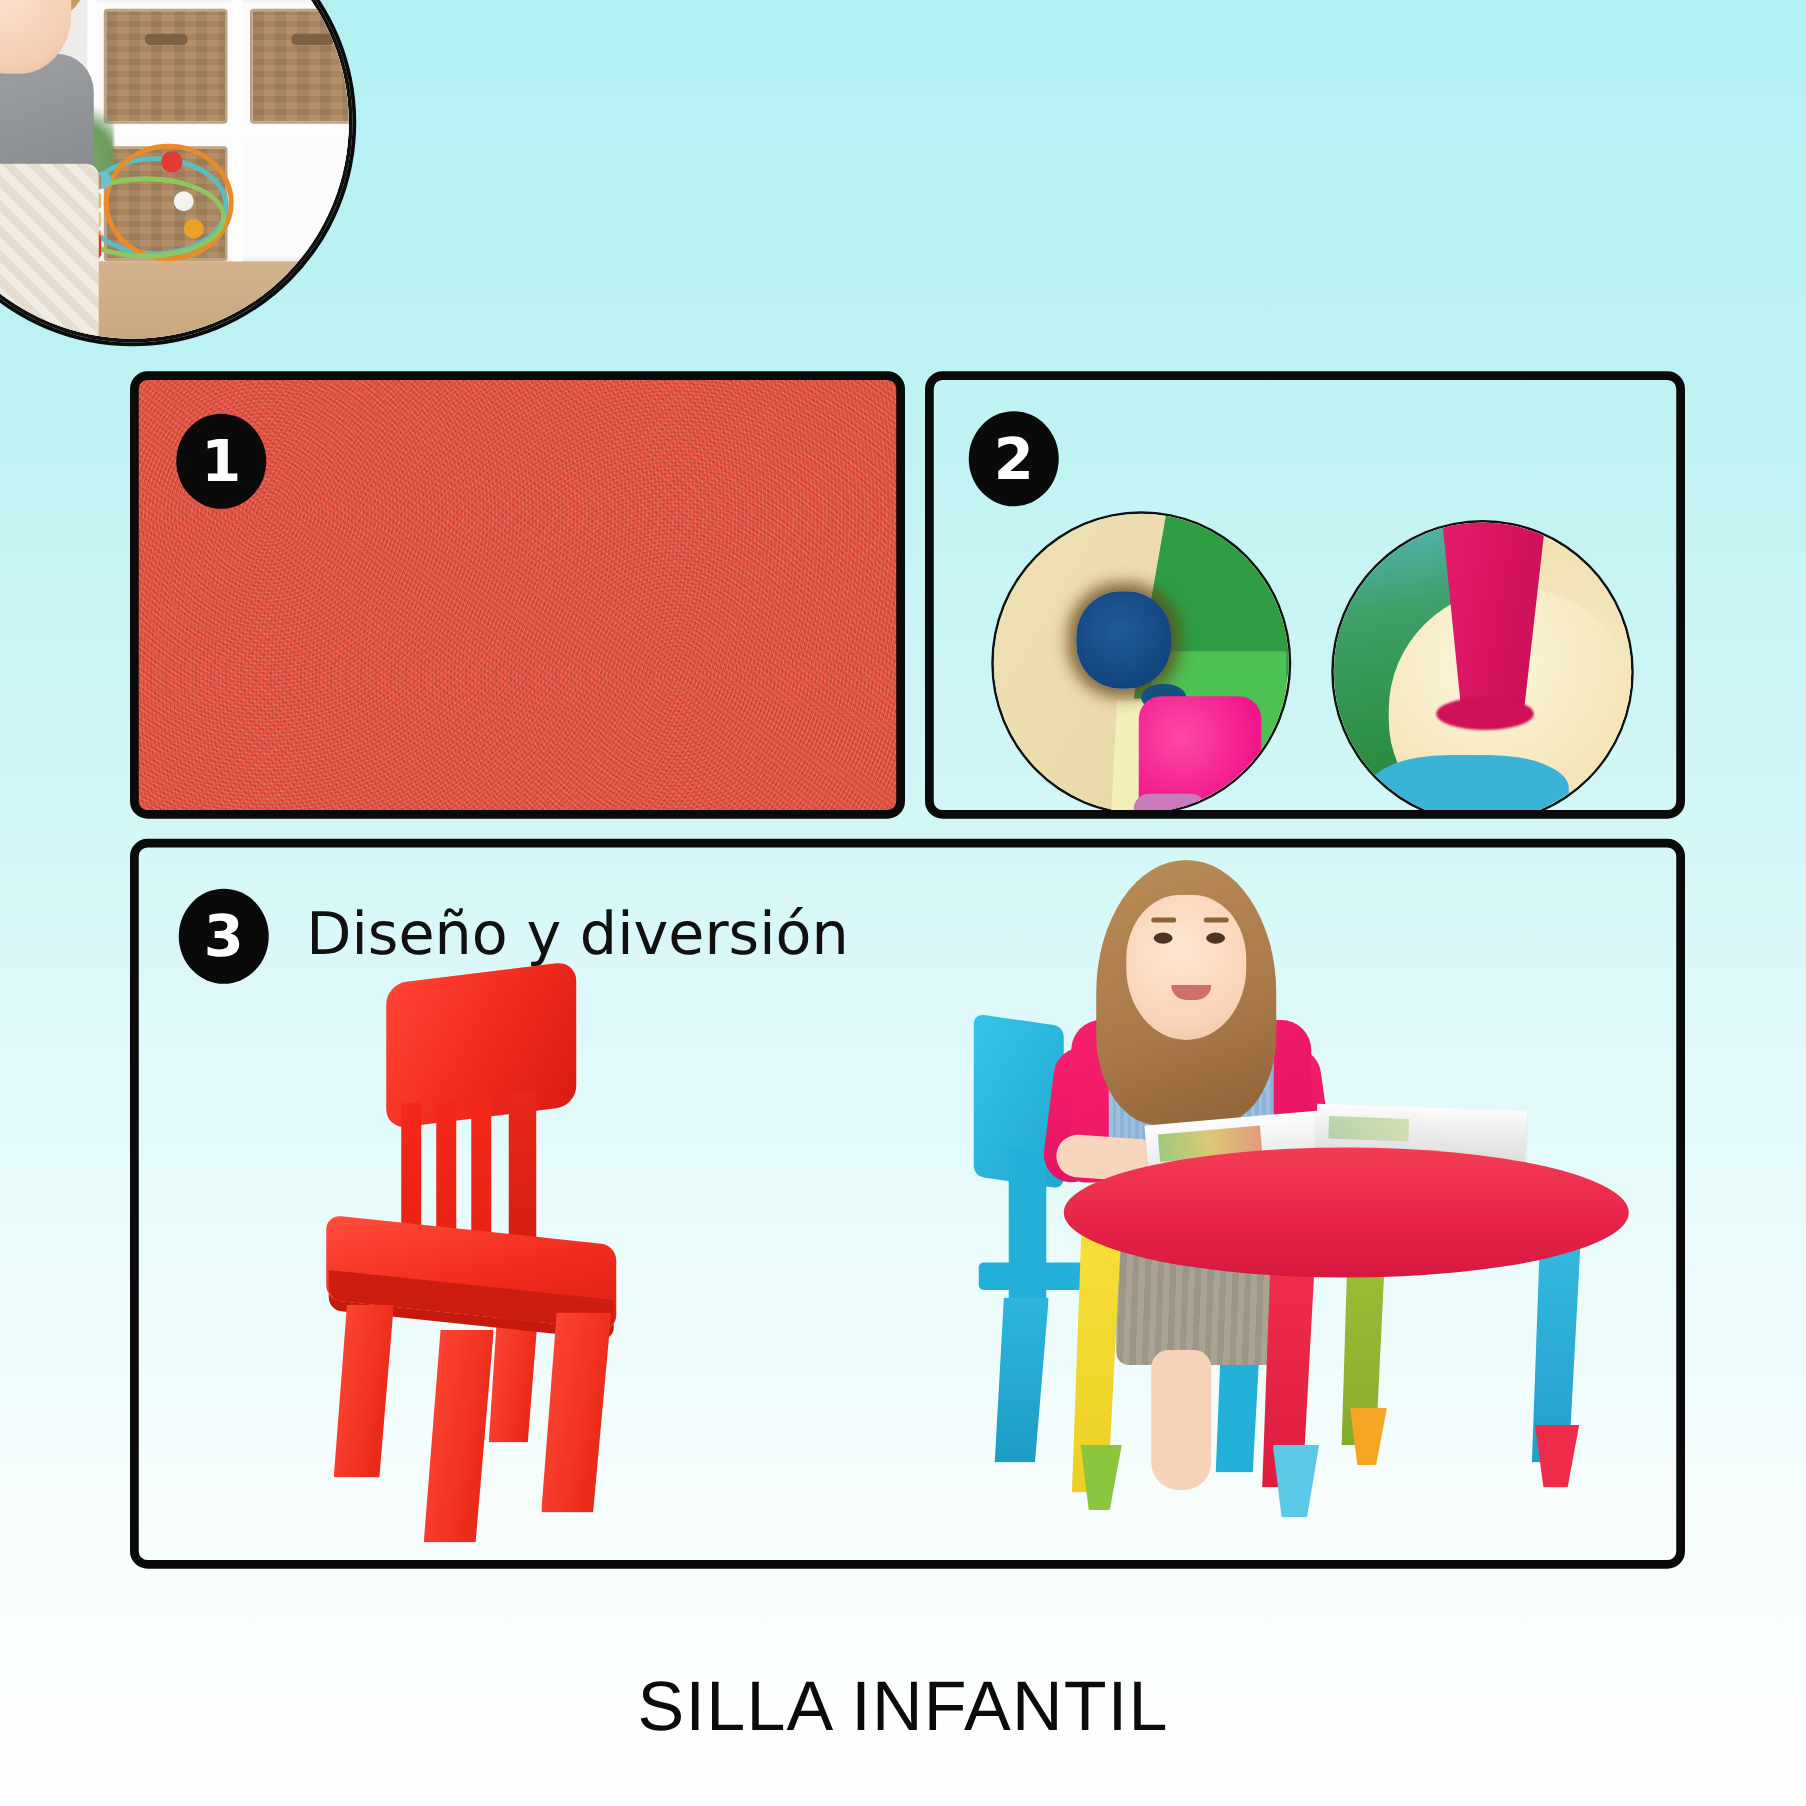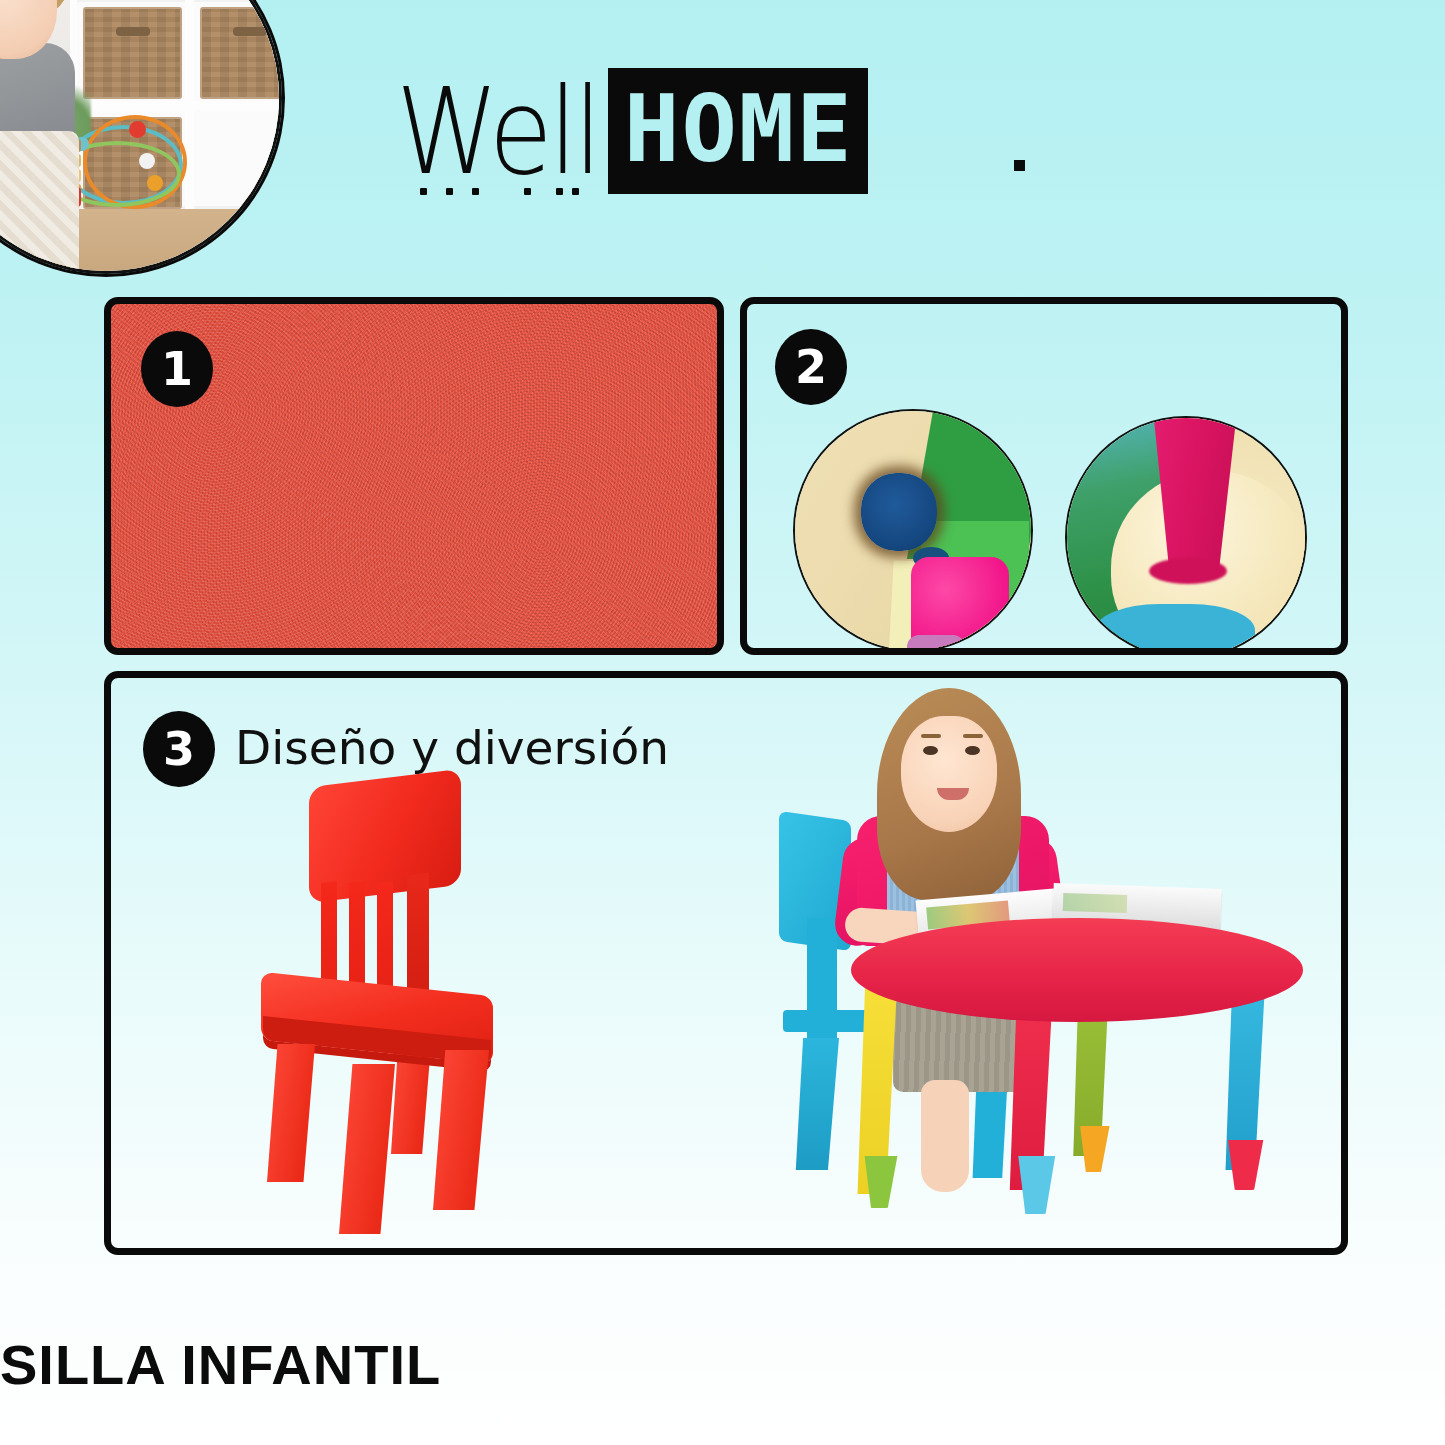--- a/index.html
+++ b/index.html
@@ -111,21 +111,21 @@
     display:flex;align-items:center;justify-content:center;
     font-size:46px;font-weight:bold;font-family:"DejaVu Sans", sans-serif;
     letter-spacing:0;
   }
   .panel-title{
     position:absolute;color:#101010;font-size:47px;
     font-family:"DejaVu Sans", sans-serif;font-weight:400;white-space:nowrap;
   }
   #p1-badge{left:30px;top:27px;} #p1-title{left:133px;top:35px;}
   #p2-badge{left:28px;top:25px;} #p2-title{left:132px;top:33px;}
-  #p3-badge{left:32px;top:33px;} #p3-title{left:124px;top:42px;text-align:center;}
+  #p3-badge{left:32px;top:33px;} #p3-title{left:134px;top:42px;text-align:center;}
 
   
   .closeup{position:absolute;border-radius:50%;overflow:hidden;border:2px solid #111;box-sizing:border-box;}
   #cu-left{left:46px;top:105px;width:240px;height:243px;}
   #cu-right{left:318px;top:112px;width:242px;height:243px;}
   .cu-bg{position:absolute;inset:0;}
   .cu-l-base{background:linear-gradient(120deg,#efe0b5 0%,#ecdcae 40%,#e6d49d 100%);}
   .cu-l-greenwedge{position:absolute;right:-10px;top:-12px;width:120px;height:160px;background:#2f9e42;transform:skewX(-10deg);}
   .cu-l-greenwedge2{position:absolute;right:2px;top:110px;width:108px;height:140px;background:#4cc154;}
   .cu-l-yellowpanel{position:absolute;left:96px;top:152px;width:112px;height:100px;background:#f3efb8;transform:rotate(3deg);}
@@ -234,22 +234,22 @@
     clip-path:polygon(20% 0,100% 0,78% 100%,6% 100%);}
   .sc-tleg.gr-tip{left:304px;top:438px;width:36px;height:46px;background:#f5a623;
     clip-path:polygon(14% 0,96% 0,72% 100%,30% 100%);border-radius:0 0 12px 12px;}
   .sc-tleg.bl{left:452px;top:296px;width:42px;height:186px;background:linear-gradient(#36b9e0,#219fcb);
     clip-path:polygon(22% 0,100% 0,76% 100%,6% 100%);}
   .sc-tleg.bl-tip{left:452px;top:452px;width:42px;height:50px;background:#ef2b4a;
     clip-path:polygon(12% 0,96% 0,74% 100%,28% 100%);border-radius:0 0 14px 14px;}
 
   
   .footer-title{
-    position:absolute;left:0;top:1332px;width:1445px;
-    font-size:56px;font-weight:bold;color:#0b0b0b;letter-spacing:1px;
+    position:absolute;left:0;top:1332px;width:1445px;text-align:center;
+    font-size:56px;font-weight:normal;color:#0b0b0b;letter-spacing:1px;
     font-family:"Liberation Sans", sans-serif;
   }
 </style>
 </head>
 <body>
 
 <div id="page">
 
   <div class="hero">
     <div class="hero-inner">
@@ -296,33 +296,20 @@
       <div class="girl-body"></div>
       <div class="girl-dress"></div>
 
       <div class="girl-hair"></div>
       <div class="girl-head"></div>
 
     </div>
   </div>
   <div class="hero-arc"></div>
 
-  <div class="logo">
-    <div class="logo-well">Well</div>
-    <div class="logo-home">HOME</div>
-    <div class="logo-dot"></div>
-    <div class="logo-underdots">
-      <span style="left:0px;top:0;"></span>
-      <span style="left:26px;top:0;"></span>
-      <span style="left:52px;top:0;"></span>
-      <span style="left:104px;top:0;"></span>
-      <span style="left:136px;top:0;"></span>
-      <span style="left:152px;top:0;"></span>
-    </div>
-  </div>
 
   <div class="panel" id="panel1">
     <div class="badge" id="p1-badge">1</div>
   </div>
 
   <div class="panel" id="panel2">
     <div class="badge" id="p2-badge">2</div>
 
     <div class="closeup" id="cu-left">
       <div class="cu-bg cu-l-base"></div>

